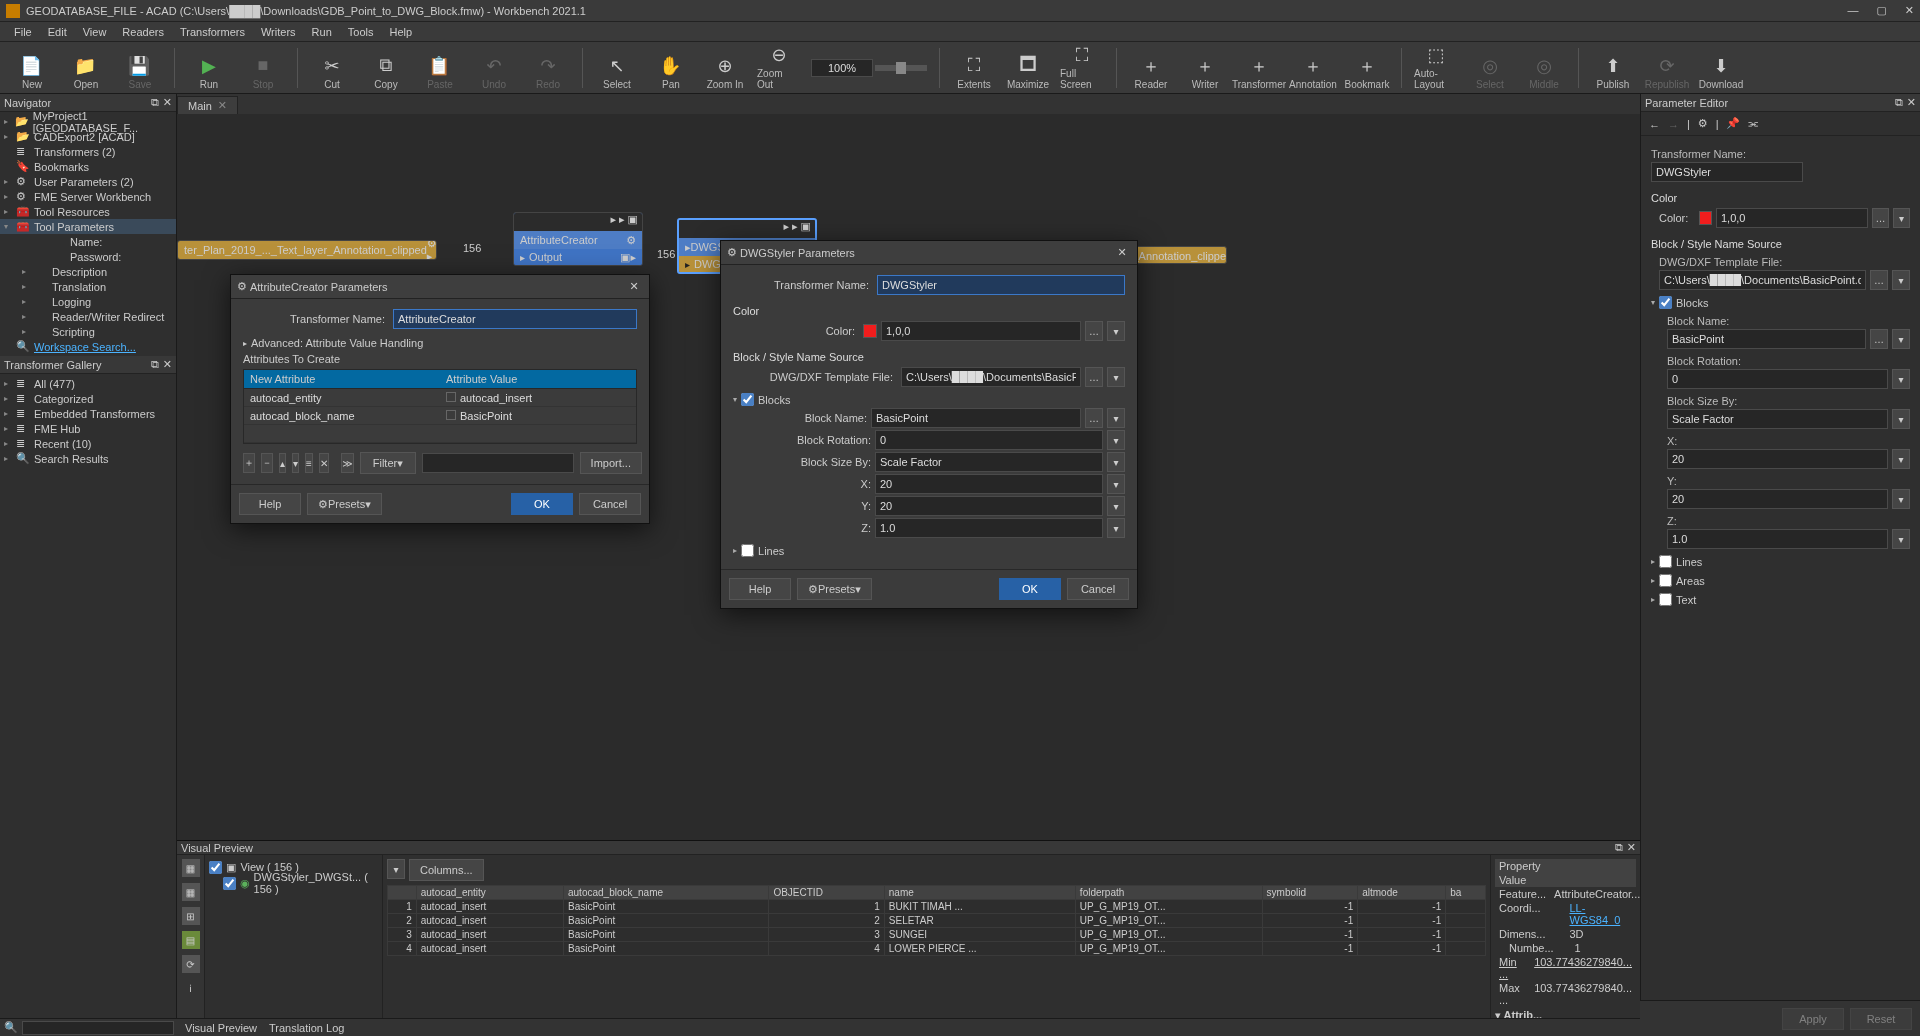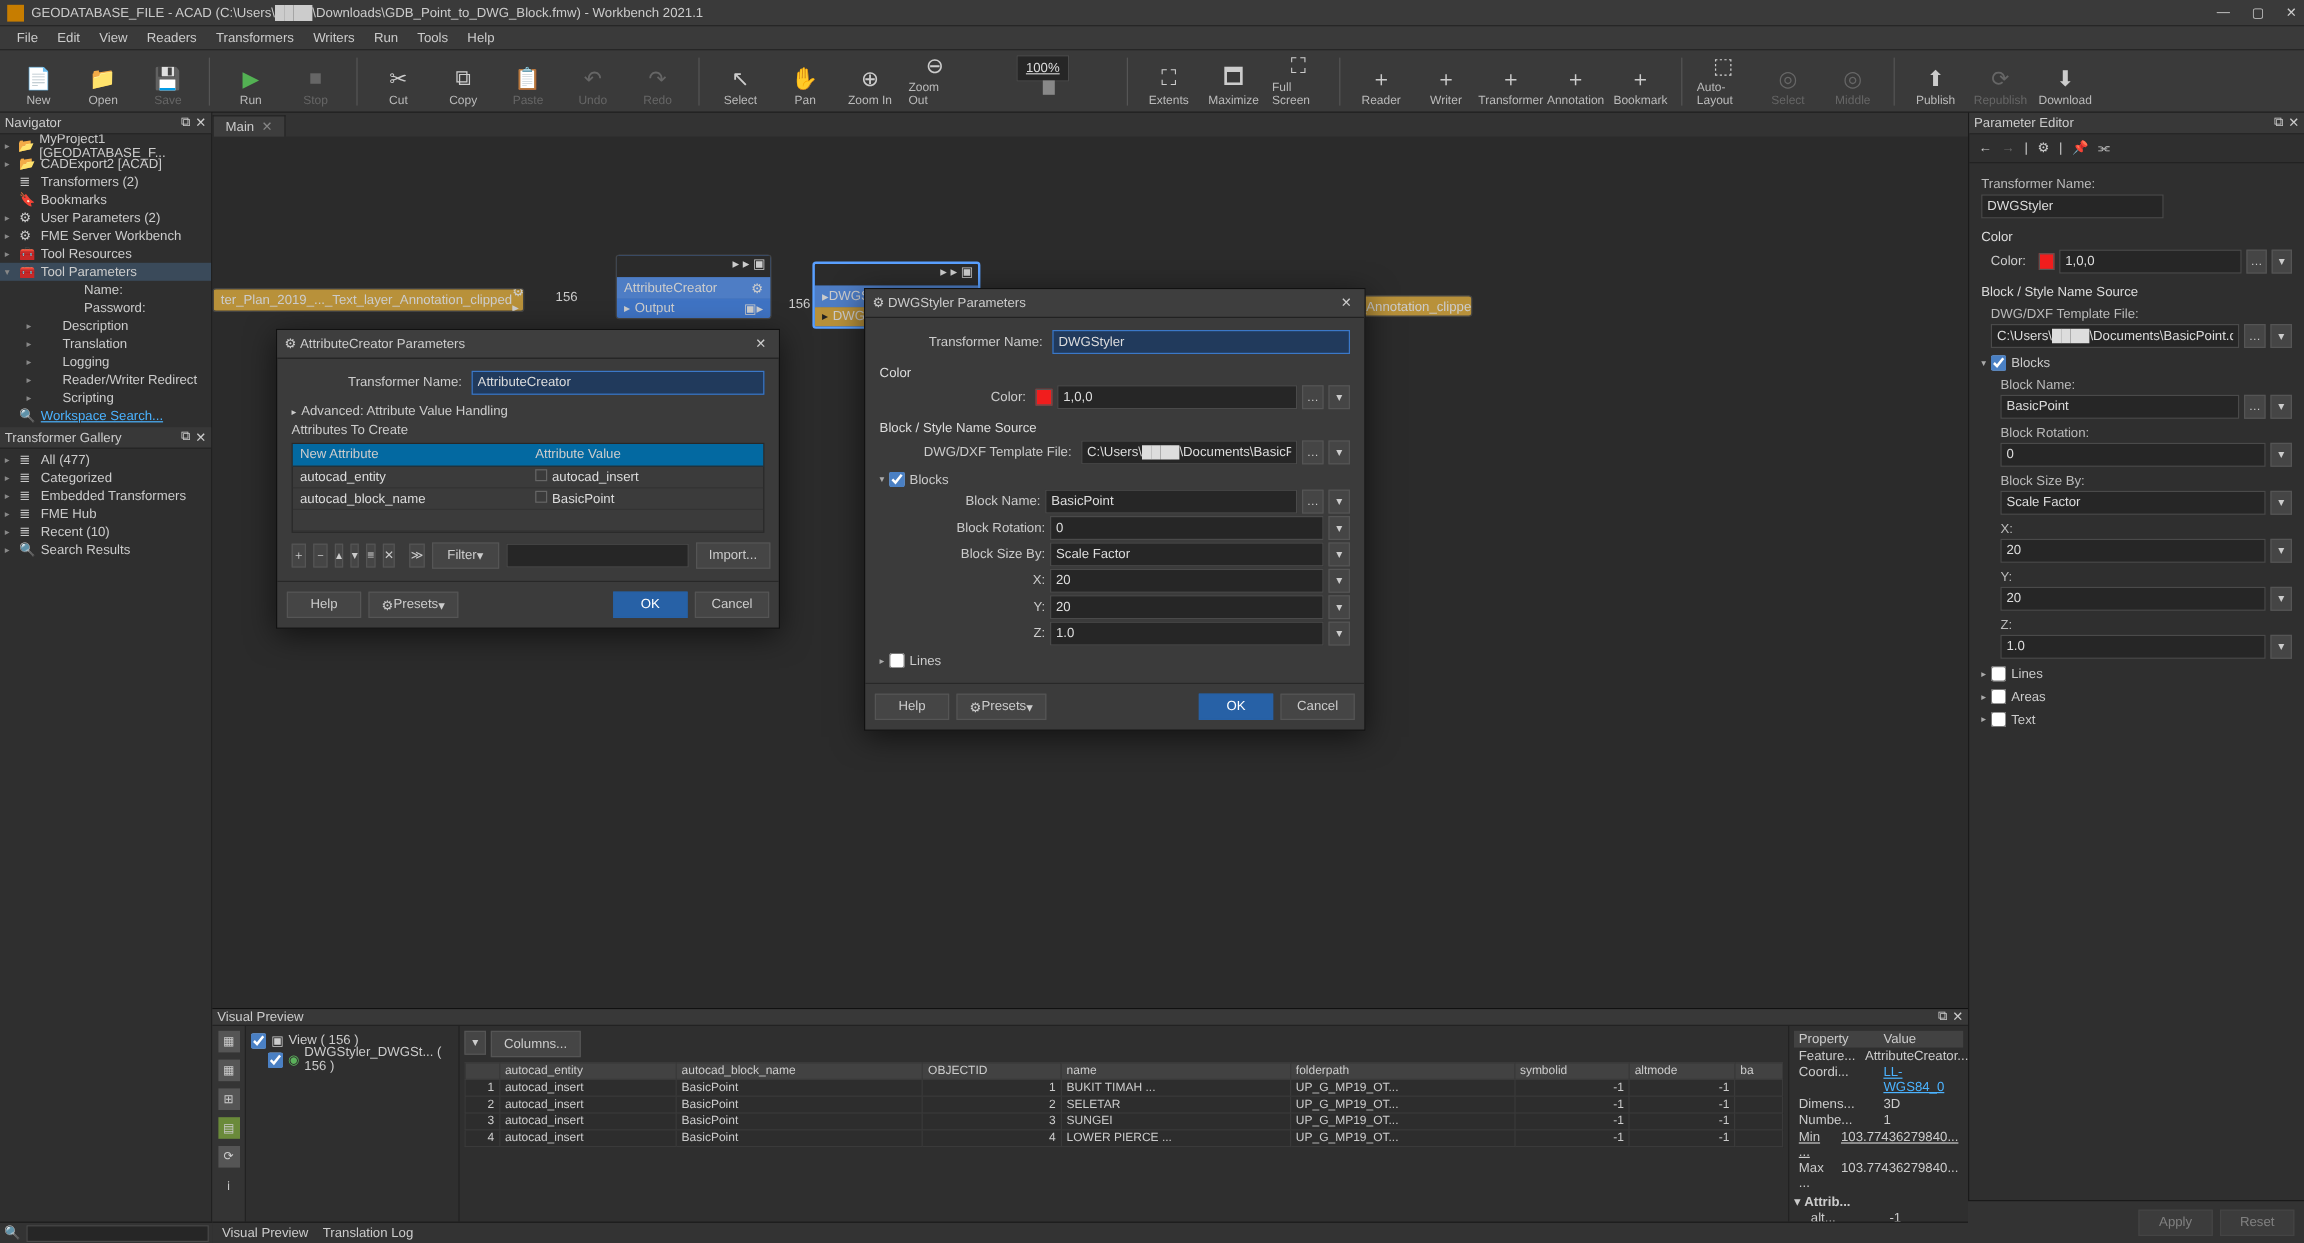--- a/index.html
+++ b/index.html
@@ -158,21 +158,21 @@
       <div class="lbl">Pan</div>
     </div>
     <div class="tool-btn">
       <div class="icon">⊕</div>
       <div class="lbl">Zoom In</div>
     </div>
     <div class="tool-btn">
       <div class="icon">⊖</div>
       <div class="lbl">Zoom Out</div>
     </div>
-    <div class="tool-btn" style="width: 120px; flex-direction: column; gap: 2px; text-decoration: underline;">
+    <div class="tool-btn" style="width: 120px; flex-direction: row; gap: 2px;">
       <input class="textbox" style="width: 44px; height: 18px; text-align: center;" value="100%">
       <div style="flex:1;height:6px;background:#555;position:relative;">
         <div style="position:absolute;left:40%;top:-3px;width:10px;height:12px;background:#888;"></div>
       </div>
     </div>
     <div class="tool-sep"></div>
     <div class="tool-btn">
       <div class="icon">⛶</div>
       <div class="lbl">Extents</div>
     </div>
@@ -736,39 +736,39 @@
                   <td class="num">-1</td>
                   <td class="num">-1</td>
                   <td></td>
                 </tr>
               </tbody>
             </table>
         </div>
 
       </div>
       <div class="pv-props">
-        <div style="display:flex; background:#424242;">
+        <div style="display:flex; background:#424242;flex-direction:column;">
             <div style="flex:1; padding:1px 4px;">Property</div>
             <div style="flex:1; padding:1px 4px;">Value</div>
           </div>
         <div id="pv-props">
             <div style="display: flex;">
               <div style="flex:1; padding:1px 4px;">Feature...</div>
               <div style="flex:1; padding:1px 4px;">AttributeCreator...</div>
             </div>
             <div style="display: flex;">
               <div style="flex:1; padding:1px 4px;">Coordi...</div>
               <div style="flex:1; padding:1px 4px;" class="link">LL-WGS84_0</div>
             </div>
             <div style="display: flex;">
               <div style="flex:1; padding:1px 4px;">Dimens...</div>
               <div style="flex:1; padding:1px 4px;">3D</div>
             </div>
             <div style="display: flex;">
-              <div style="flex:1; padding:1px 4px;">Numbe...</div>
+              <div style="flex:1; padding:1px 4px;margin-left:10px;">Numbe...</div>
               <div style="flex:1; padding:1px 4px;">1</div>
             </div>
             <div style="display: flex; text-decoration: underline;">
               <div style="flex:1; padding:1px 4px;">Min ...</div>
               <div style="flex:1; padding:1px 4px;">103.77436279840...</div>
             </div>
             <div style="display: flex; justify-content: center;">
               <div style="flex:1; padding:1px 4px;">Max ...</div>
               <div style="flex:1; padding:1px 4px;">103.77436279840...</div>
             </div>

